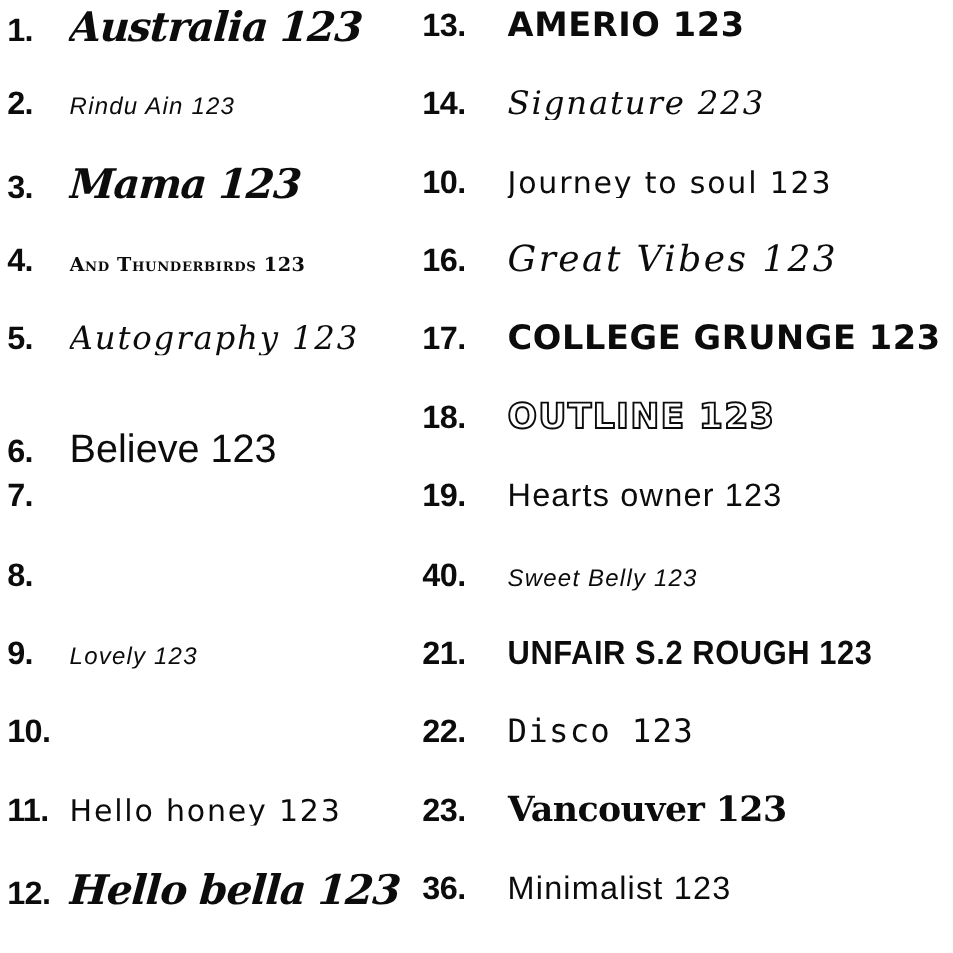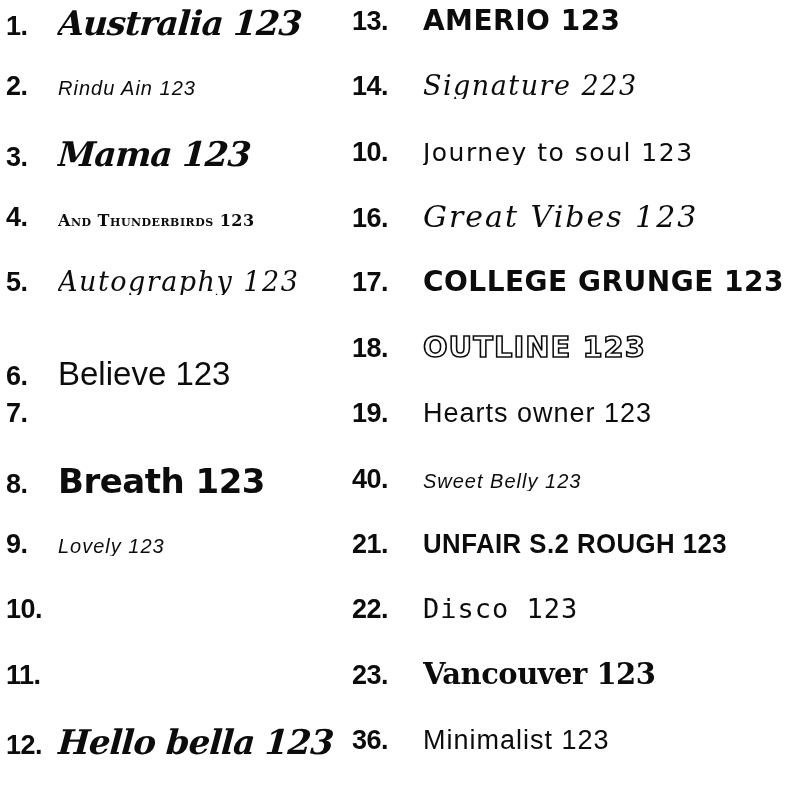--- a/index.html
+++ b/index.html
@@ -199,31 +199,31 @@
       </div>
       <div class="row">
         <span class="num">6.</span>
         <span class="sample s-sans-light">Believe 123</span>
       </div>
       <div class="row">
         <span class="num">7.</span>
       </div>
       <div class="row">
         <span class="num">8.</span>
-        <span class="sample s-bold-round">Breath 123</span>
       </div>
       <div class="row">
         <span class="num">9.</span>
         <span class="sample s-script-thin">Lovely  123</span>
       </div>
       <div class="row">
         <span class="num">10.</span>
       </div>
       <div class="row">
         <span class="num">11.</span>
+        <span class="sample s-hand-thin">Hello honey 123</span>
       </div>
       <div class="row">
         <span class="num">12.</span>
         <span class="sample s-script-bold">Hello bella 123</span>
       </div>
     </div>
   <div class="col col-right">
       <div class="row">
         <span class="num">13.</span>
         <span class="sample s-grunge-caps">AMERIO 123</span>

